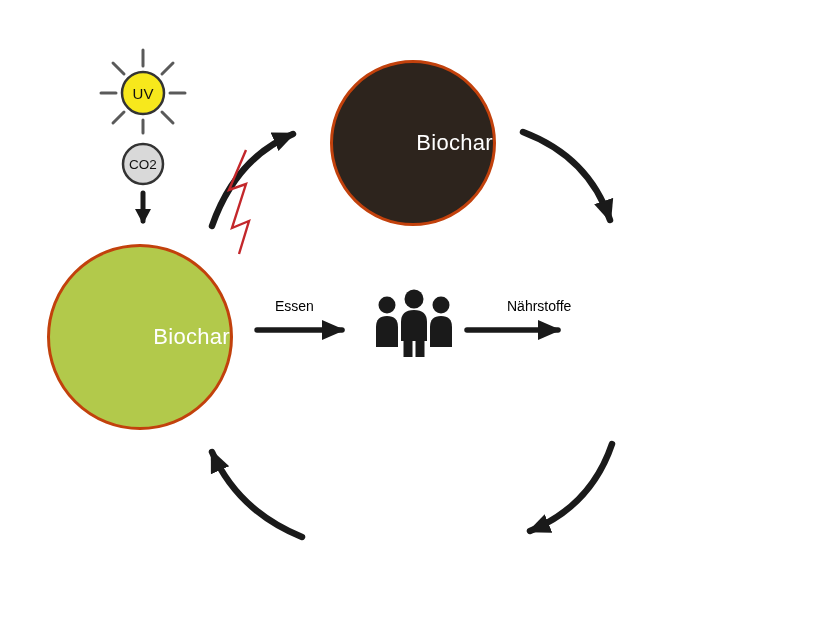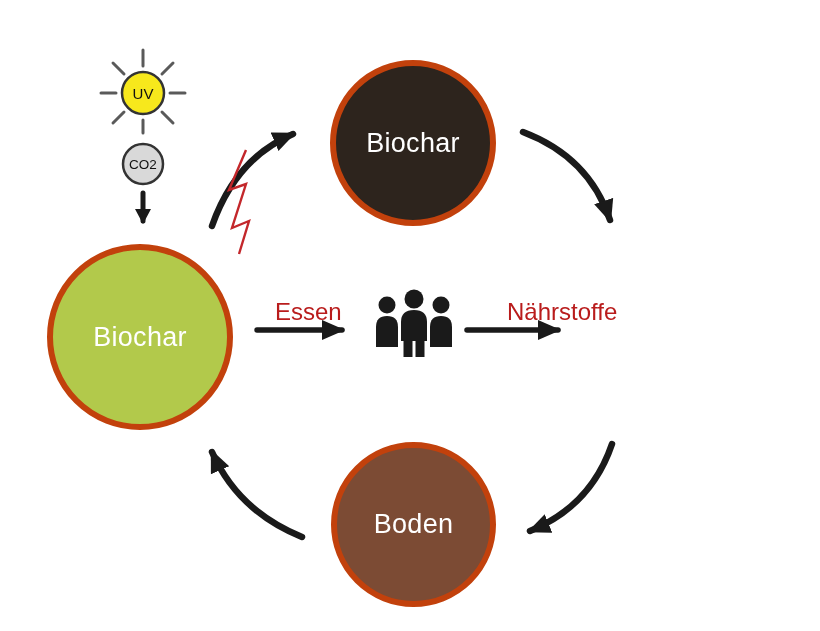--- a/index.html
+++ b/index.html
@@ -4,30 +4,30 @@
 <style>
   html,body { margin:0; padding:0; background:#ffffff; }
   .canvas {
     position:relative; width:709px; height:631px; background:#ffffff;
     font-family:"Liberation Sans", sans-serif; overflow:hidden;
   }
   svg.layer { position:absolute; left:0; top:0; width:820px; height:631px; }
 
   .node {
     position:absolute; border-radius:50%; box-sizing:border-box;
-    border:6px solid #c2410c; display:flex; align-items:center; justify-content:center;
-    color:#ffffff; font-size:27px; letter-spacing:0.3px;
+    border:3px solid #c2410c; display:flex; align-items:center; justify-content:flex-end;
+    color:#ffffff; font-size:22px; letter-spacing:0.3px;
   }
   .node-biomasse   { left:47px;  top:244px; width:186px; height:186px; background:#b2c94b; }
   .node-biochar    { left:330px; top:60px;  width:166px; height:166px; background:#2d241d; }
   .node-klaeranlage{ left:592px; top:246px; width:182px; height:182px; background:#1b8ec5; }
   .node-boden      { left:331px; top:442px; width:165px; height:165px; background:#7c4b34; }
 
   .flow-label {
-    position:absolute; font-size:24px; color:#b91c1c; white-space:nowrap;
+    position:absolute; font-size:14px; color:#000000; white-space:nowrap;
   }
   .label-essen       { left:275px; top:298px; }
   .label-naehrstoffe { left:470px; top:298px;margin-left:37px; }
 </style>
 </head>
 <body>
 
 <div class="canvas">
 
   <svg class="layer" viewBox="0 0 820 631">
@@ -102,20 +102,17 @@
       <rect x="415.5" y="339" width="9" height="18"></rect>
     </g>
   </svg>
 
   <div class="node node-biomasse">
     <span>Biochar</span>
   </div>
   <div class="node node-biochar">
     <span>Biochar</span>
   </div>
-  <div class="node node-boden">
-    <span>Boden</span>
-  </div>
 
   <div class="flow-label label-essen">Essen</div>
   <div class="flow-label label-naehrstoffe">Nährstoffe</div>
 
 </div>
 
 </body></html>

